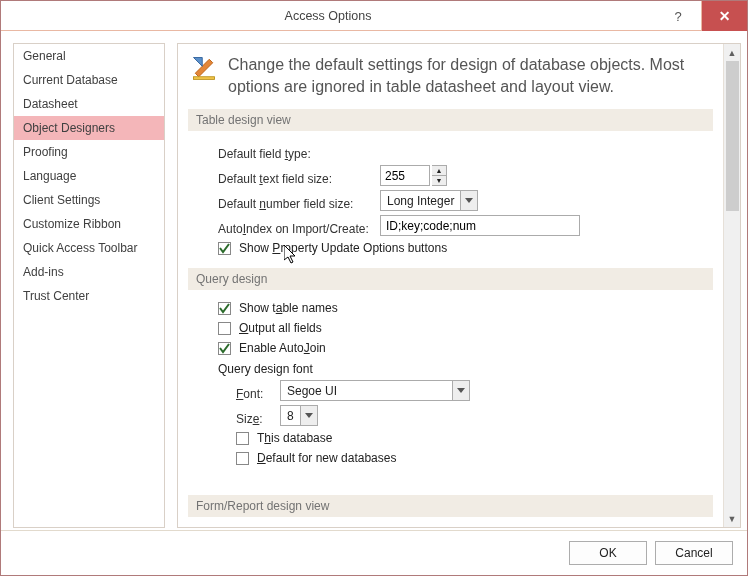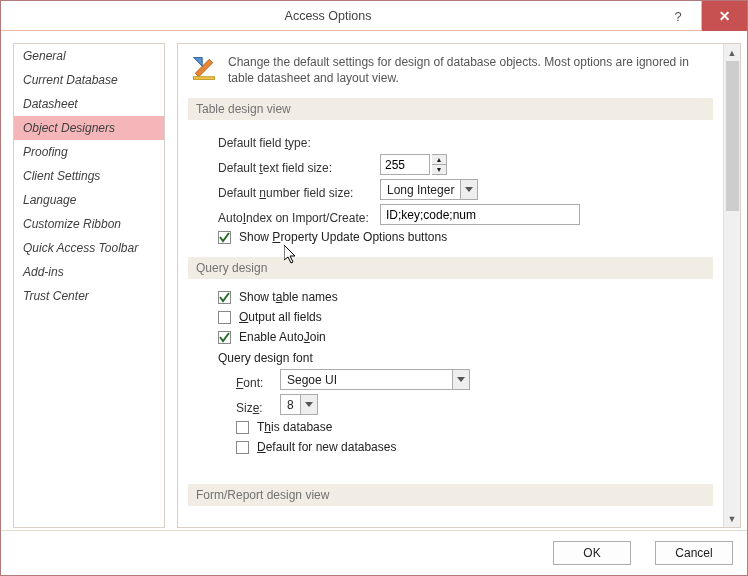--- a/index.html
+++ b/index.html
@@ -5,52 +5,52 @@
   * { box-sizing: border-box; }
   html, body { margin: 0; padding: 0; font-family: "Segoe UI", Tahoma, sans-serif; font-size: 12px; color: #222; }
   .window { width: 748px; height: 576px; border: 1px solid #b07a7a; background: #fff; position: relative; }
   .titlebar { height: 30px; background: #fff; border-bottom: 1px solid #e9b8a3; display: flex; align-items: center; }
   .title { flex: 1; text-align: center; font-size: 12.5px; color: #444; }
   .win-controls { display: flex; height: 100%; }
   .win-btn { width: 46px; height: 30px; display:flex; align-items:center; justify-content:center; font-family: Arial; }
   .win-btn.help { color:#555; font-size:13px; }
   .win-btn.close { background:#c75050; color:#fff; font-size:14px; font-weight:bold; border-left:1px solid #e9b8a3; }
   .body { display:flex; height: calc(100% - 30px - 45px); padding:12px 6px 2px 12px; gap:12px; }
-  .sidebar { width: 152px; border:1px solid #d9d0c7; background:#fff;font-style:italic; }
+  .sidebar { width: 152px; border:1px solid #d9d0c7; background:#fff; }
   .sidebar-item { padding:5px 9px; font-size:12px; color:#404040; cursor:default; }
   .sidebar-item.selected { background:#f4b6b9; }
   .content-wrap { flex:1; display:flex; border:1px solid #d9d0c7; overflow:hidden; }
   .content { flex:1; overflow-y:auto; padding:6px 10px 6px 10px; }
   .scrollbar-gutter { width:17px; background: #f0f0f0; position:relative; border-left:1px solid #e6e0d8;}
   .scroll-arrow { height:17px; display:flex; align-items:center; justify-content:center; color:#606060; font-size:9px; background:#f0f0f0; }
   .scroll-thumb { position:absolute; top:17px; left:2px; width:13px; height:150px; background:#cdcdcd; }
   .intro { display:flex; gap:10px; padding:4px 2px 10px; }
   .intro-icon svg { width:28px; height:28px; }
-  .intro-text { font-size:12px; color:#555; line-height:1.35; }
+  .intro-text { font-size:16px; color:#555; line-height:1.35; }
   .section-head { background:#f1ece4; color:#737373; font-size:12px; padding:4px 8px; margin:2px 0 8px 0; }
   .form-row { display:flex; align-items:flex-end; gap:2px; padding:2px 0 2px 30px; min-height:24px; }
   .form-row > label { width: 160px; font-size:12px; color:#333; }
   .form-row.sub { padding-left:48px; }
   .form-row.sub > label { width:42px; }
   .select-box { display:inline-flex; align-items:center; border:1px solid #ababab; background:#fff; height:21px; }
   .select-box span.val { padding:0 6px; font-size:12px; }
   .select-chevron { width:17px; height:19px; border-left:1px solid #ababab; display:flex; align-items:center; justify-content:center; background:#eee; }
   .select-chevron svg { width:8px; height:5px; }
   .num-box { border:1px solid #ababab; height:21px; width:50px; padding:0 4px; font-size:12px; }
   .spinner { display:inline-flex; flex-direction:column; border:1px solid #ababab; border-left:none; height:21px; width:15px; }
   .spinner div { flex:1; display:flex; align-items:center; justify-content:center; background:#eee; font-size:7px; }
   .spinner div:first-child { border-bottom:1px solid #ababab; }
   .text-input { border:1px solid #ababab; height:21px; width:200px; padding:0 5px; font-size:12px; }
   .chk-row { display:flex; align-items:center; gap:8px; padding:2px 0 2px 30px; min-height:20px; font-size:12px;}
   .chk-row.sub { padding-left:48px; }
   .chk { width:13px; height:13px; border:1px solid #888; display:flex; align-items:center; justify-content:center; background:#fff; }
   .chk svg { width:11px; height:11px; display:none; }
   .chk.checked svg { display:block; }
   .plain-label { padding:4px 0 2px 30px; font-size:12px; }
-  .footer { position:absolute; bottom:0; left:0; right:0; height:45px; border-top:1px solid #e2dacd; display:flex; justify-content:flex-end; align-items:center; gap:24px; padding:0 14px; background:#fff;}
+  .footer { position:absolute; bottom:0; left:0; right:0; height:45px; border-top:1px solid #e2dacd; display:flex; justify-content:flex-end; align-items:center; gap:8px; padding:0 14px; background:#fff;}
   .btn { min-width:78px; height:24px; border:1px solid #adadad; background:#fdfdfd; font-size:12px; display:flex; align-items:center; justify-content:center;}
   .cursor { position:absolute; left:283px; top:244px; pointer-events:none;}
   u { text-decoration: underline; }
 </style>
 </head>
 <body>
 
 <div class="window">
   <div class="titlebar">
     <div class="title">Access Options</div>
@@ -60,22 +60,22 @@
     </div>
   </div>
 
   <div class="body">
     <div class="sidebar">
       <div class="sidebar-item">General</div>
       <div class="sidebar-item">Current Database</div>
       <div class="sidebar-item">Datasheet</div>
       <div class="sidebar-item selected">Object Designers</div>
       <div class="sidebar-item">Proofing</div>
+      <div class="sidebar-item">Language</div>
       <div class="sidebar-item">Client Settings</div>
-      <div class="sidebar-item">Language</div>
       <div class="sidebar-item">Customize Ribbon</div>
       <div class="sidebar-item">Quick Access Toolbar</div>
       <div class="sidebar-item">Add-ins</div>
       <div class="sidebar-item">Trust Center</div>
     </div>
 
     <div class="content-wrap">
       <div class="content">
         <div class="intro">
           <div class="intro-icon">

